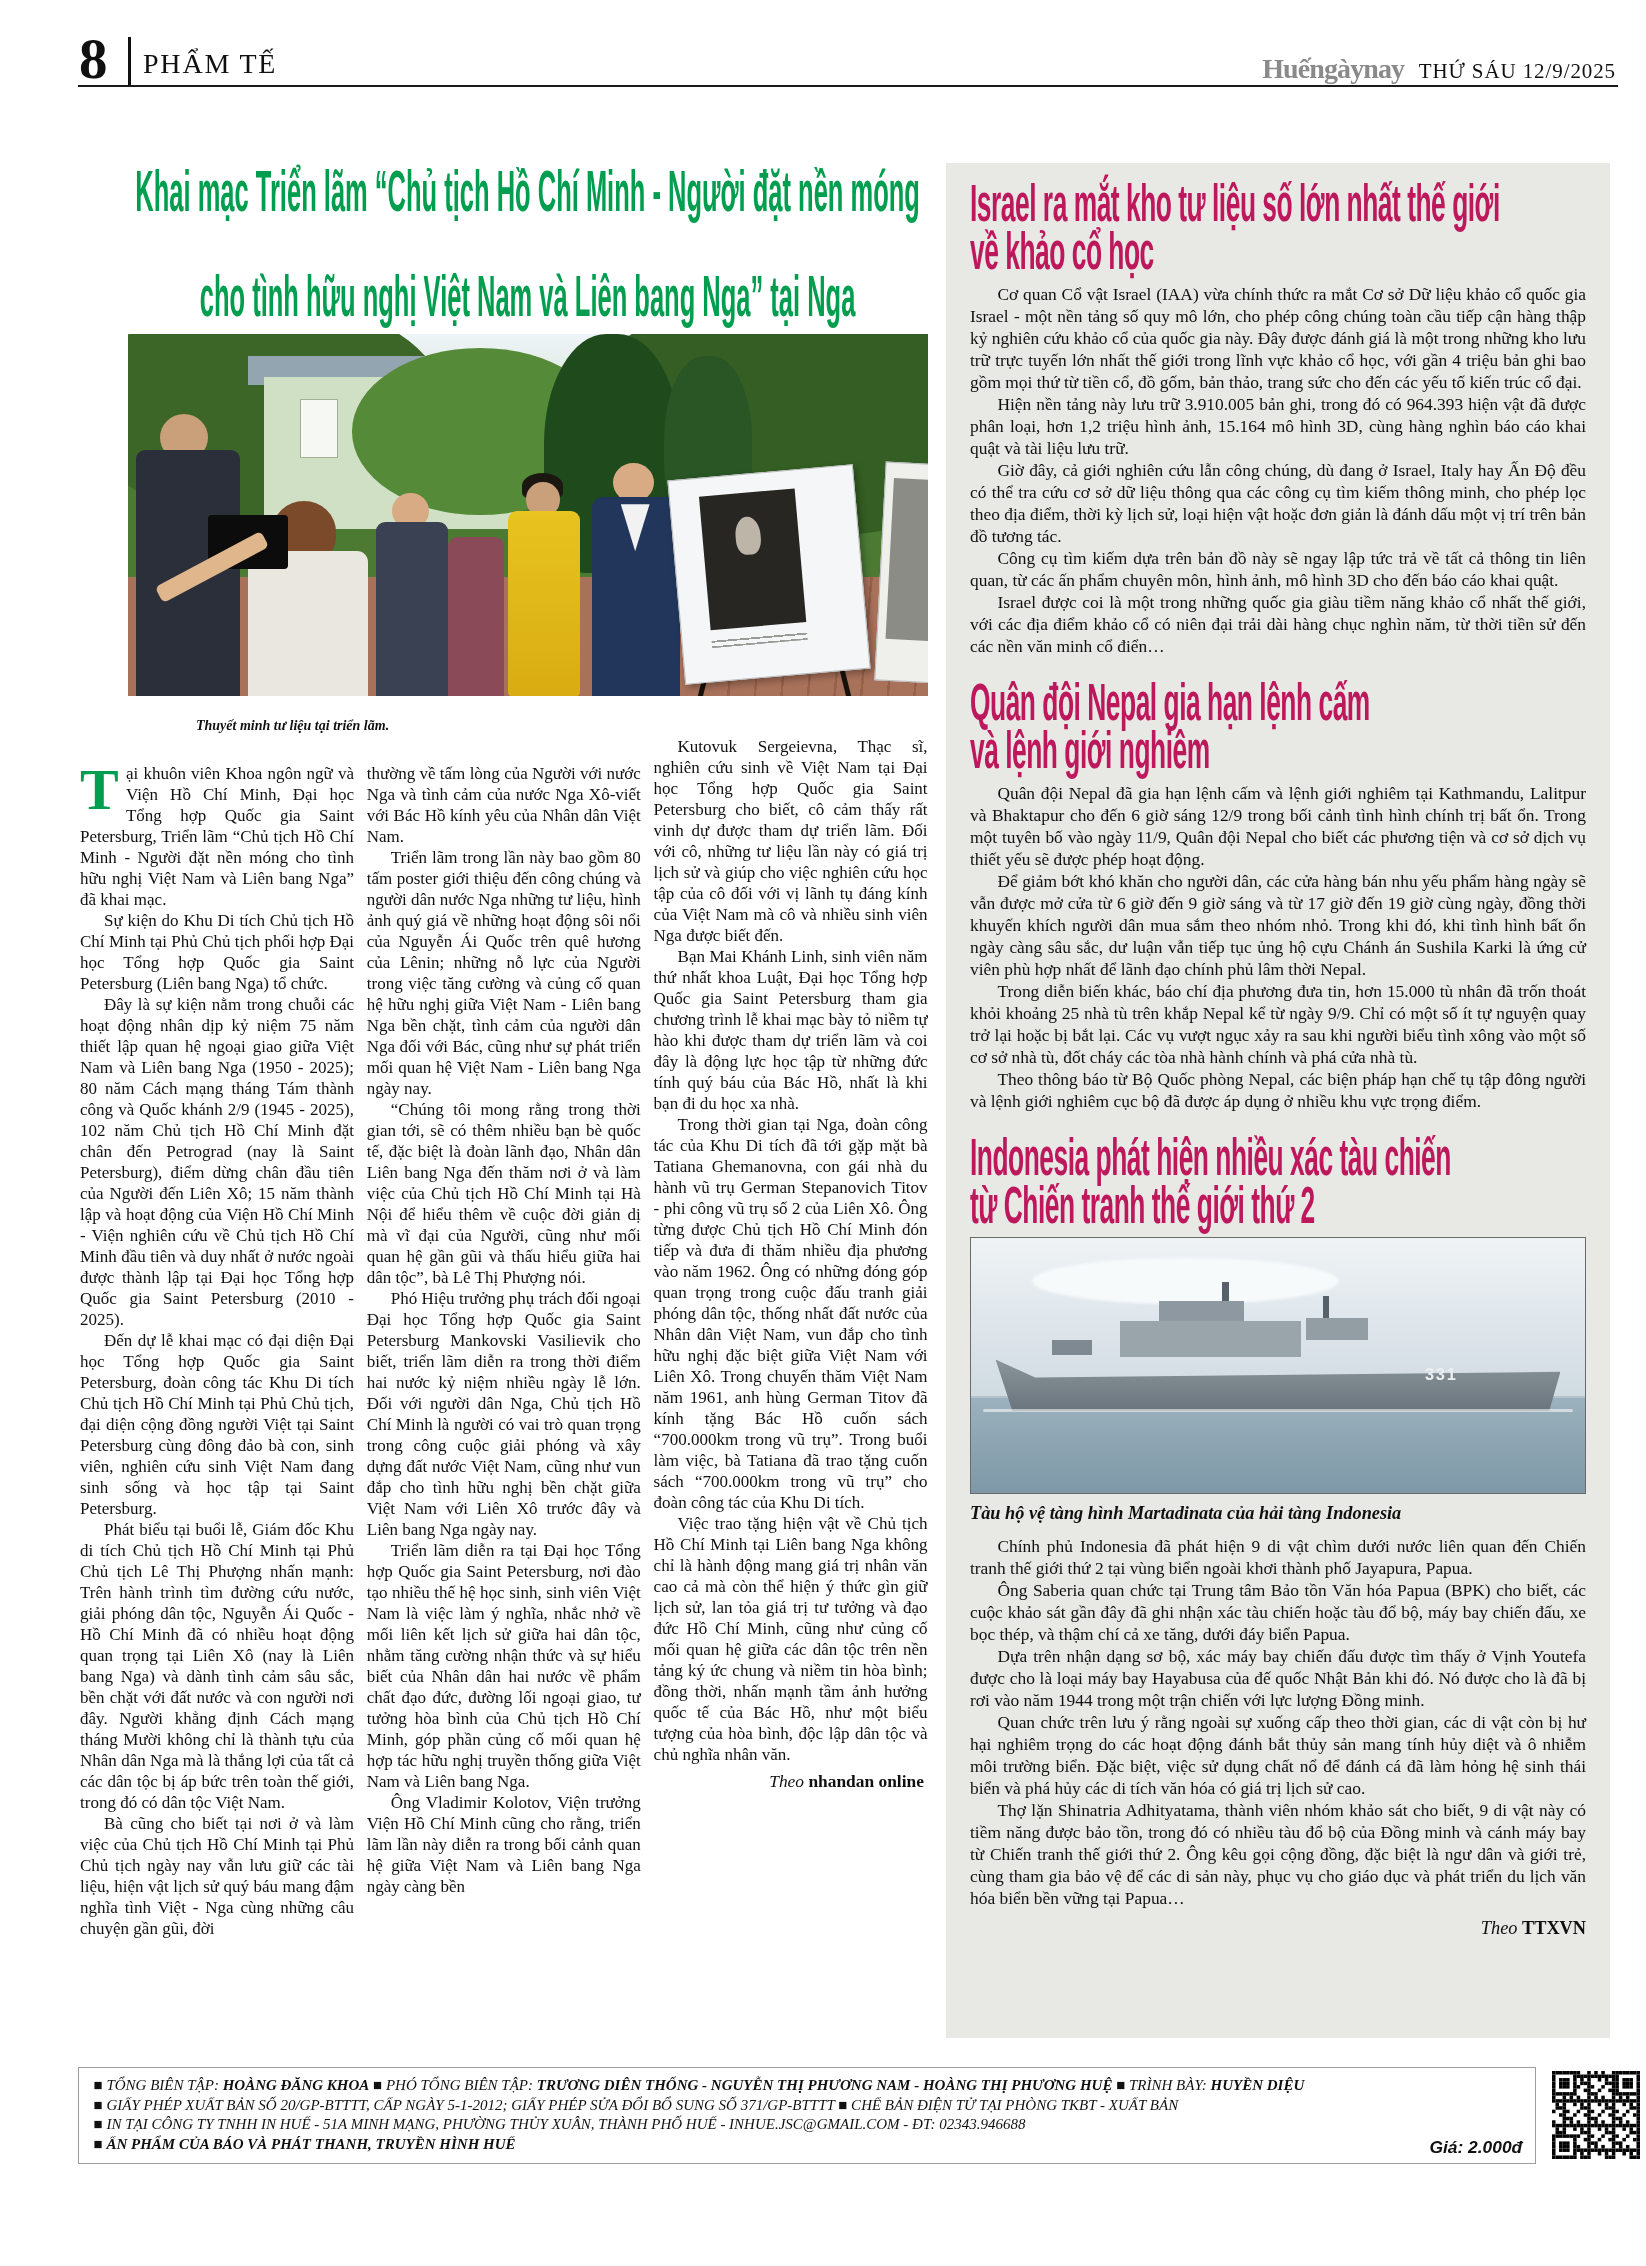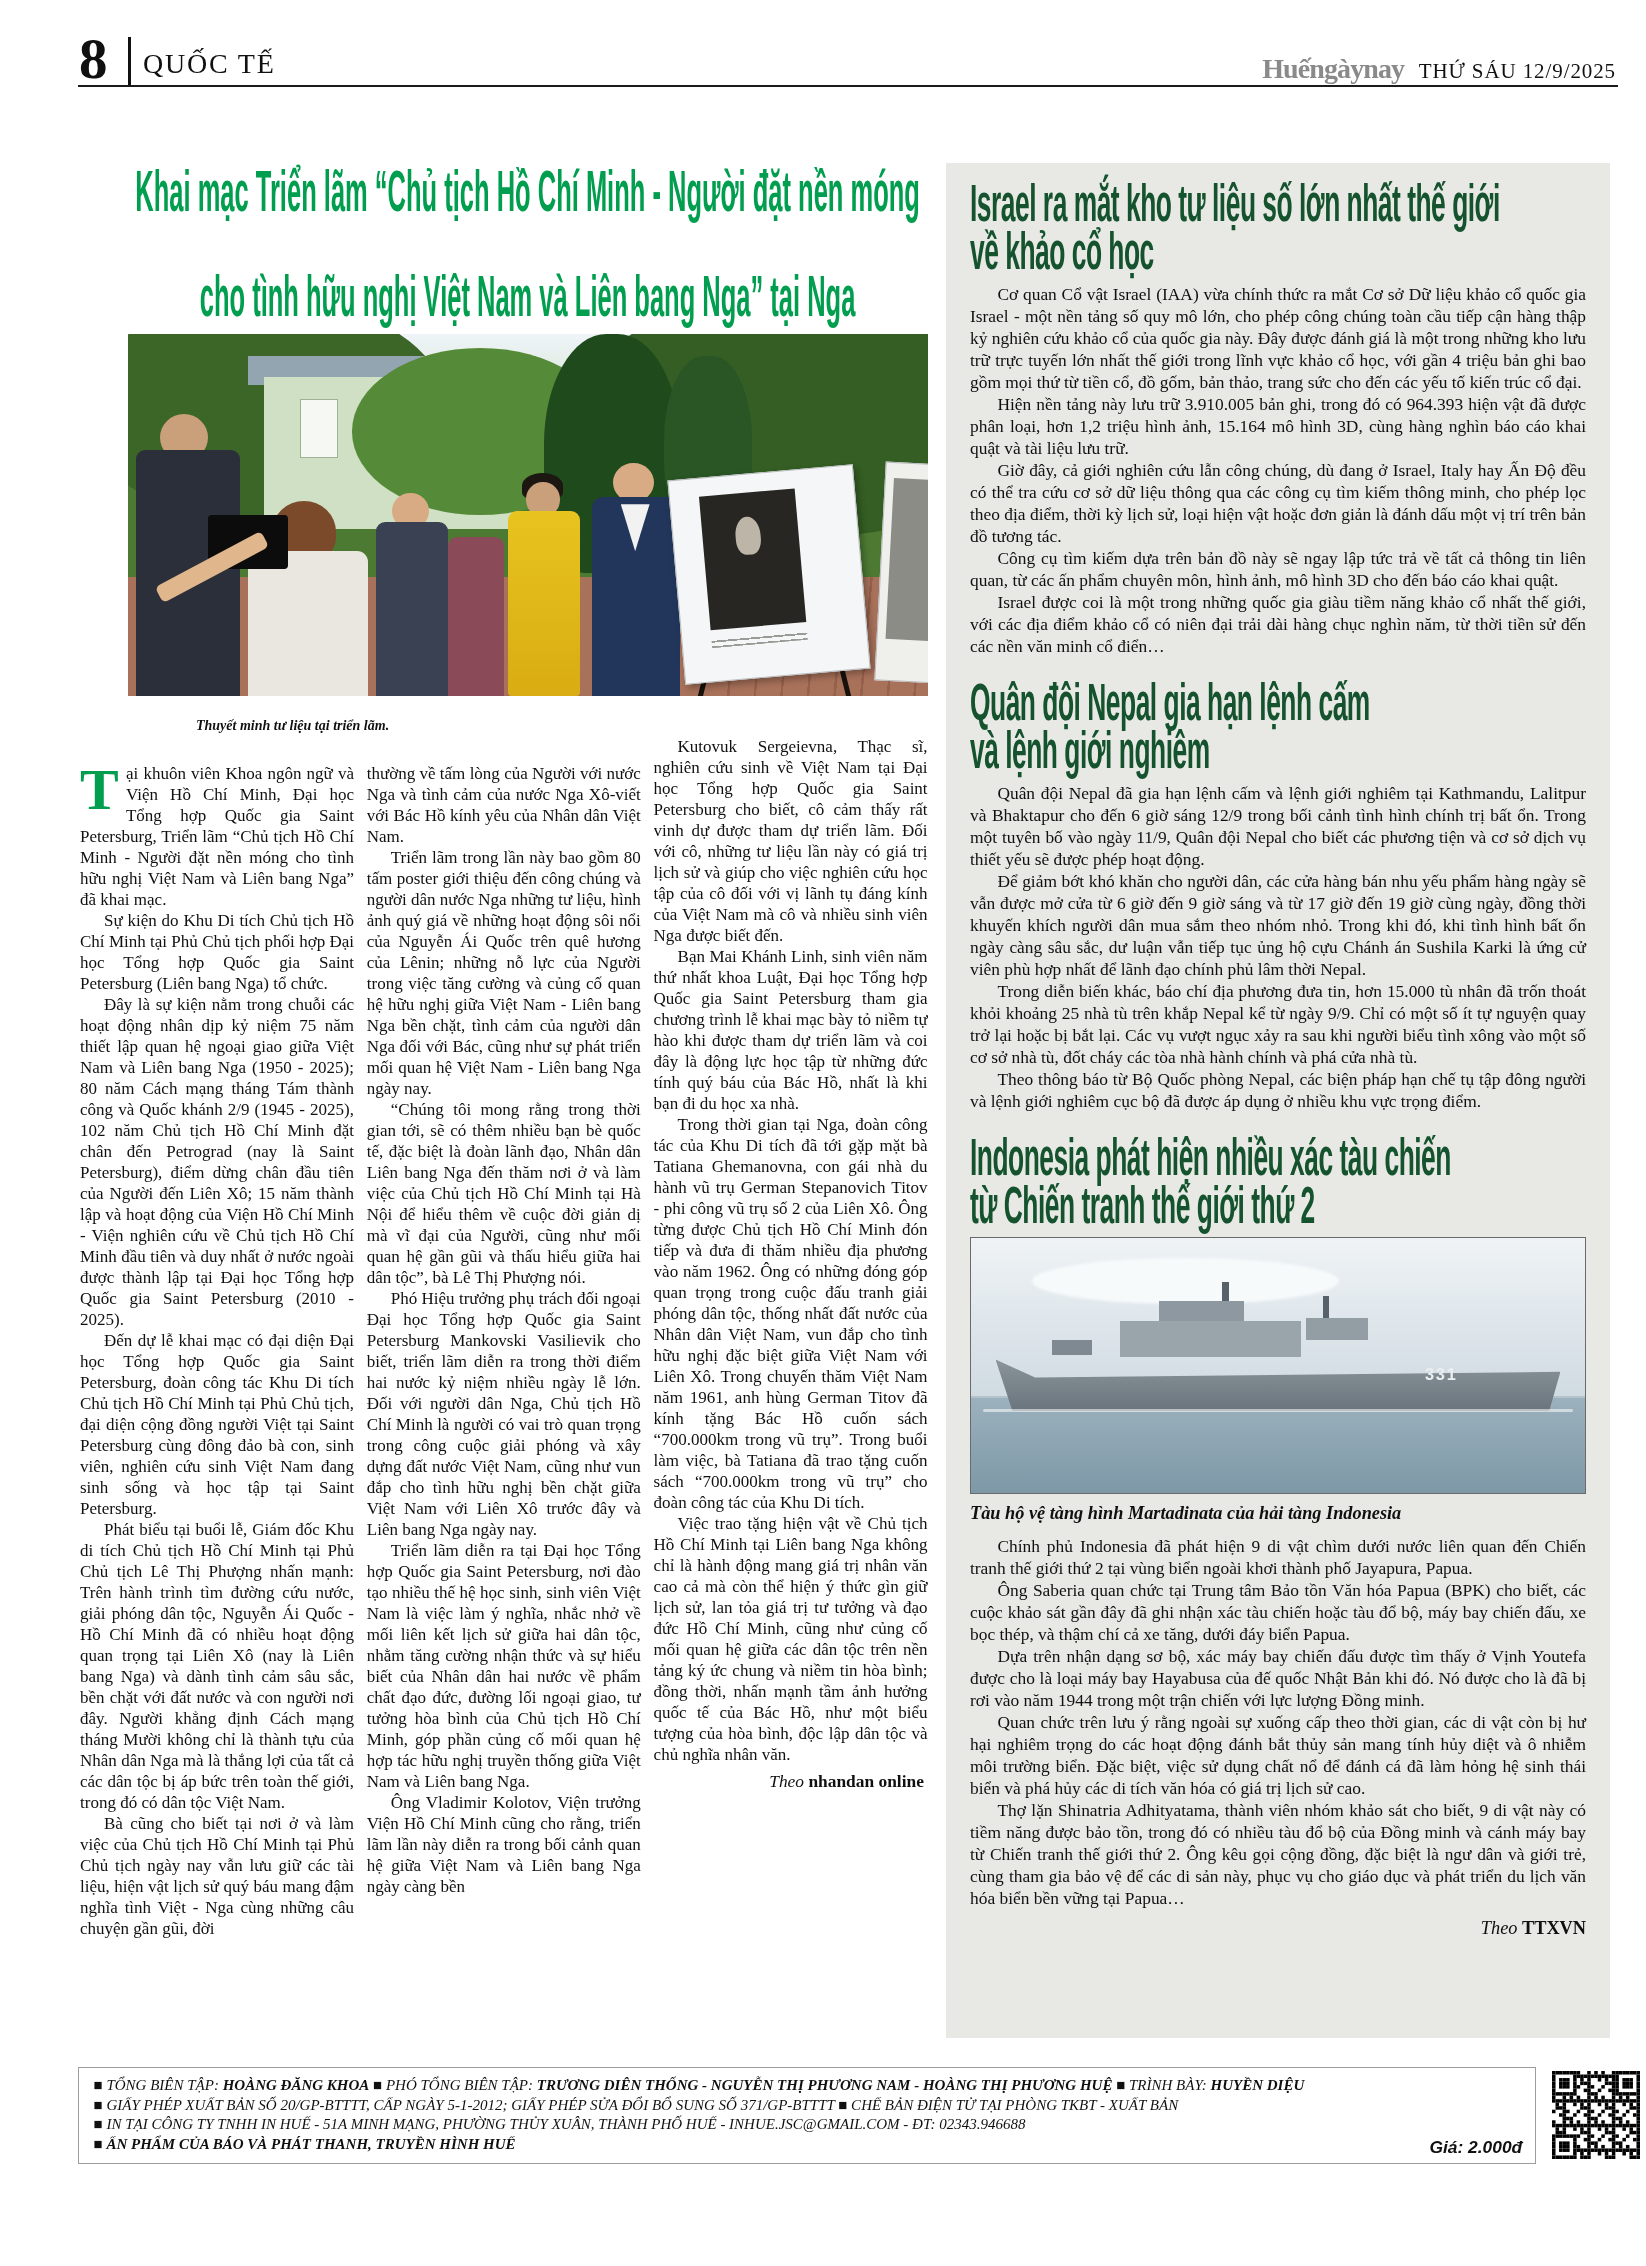--- a/index.html
+++ b/index.html
@@ -66,21 +66,21 @@
   .col.pad-top{padding-top:27.4px;box-sizing:border-box;}
   .col p{margin:0;text-indent:24px;}
   .col p.cont,.col p.first{text-indent:0;}
   .dropcap{float:left;font-size:58px;line-height:46px;padding:3.7px 7.3px 0 0;color:#009e4e;font-weight:700;}
   .byline-main{text-align:right;margin-top:5.5px;font-size:17.4px;padding-right:3.7px;}
   .byline-main .pre{font-style:italic;}
   .byline-main .src{font-weight:700;}
 
   
   .rail{left:946px;top:163px;width:664px;height:1875px;background:#e8e8e5;padding:14.6px 24px;box-sizing:border-box;overflow:hidden;}
-  .rail h2{margin:0 0 9.1px 0;color:#14532d;}
+  .rail h2{margin:0 0 9.1px 0;color:#be185d;}
   .rh-line{white-space:nowrap;font-family:"Liberation Sans",sans-serif;font-weight:700;font-size:48px;line-height:48px;transform:scale(0.55,1.08);transform-origin:left top;letter-spacing:-0.9px;}
   .rail article{margin-bottom:20px;}
   .rail-body p{margin:0;font-size:17.4px;line-height:22px;text-align:justify;text-indent:27.4px;}
   .photo-ship{position:relative;width:100%;height:257px;border:0.9px solid #6a6a6a;overflow:hidden;margin:7.3px 0 9.1px 0;box-sizing:border-box;background:#dde5ea;}
   .photo-ship div{position:absolute;}
   .sp-sky{top:0;left:0;right:0;height:64%;background:linear-gradient(#eff3f6,#cfdae1);}
   .sp-cloud{left:10%;top:8%;width:50%;height:18%;background:#f7fafb;border-radius:50%;filter:blur(1.8px);}
   .sp-sea{bottom:0;left:0;right:0;height:38%;background:linear-gradient(#9cb2be,#7d98a7);}
   .sp-horizon{left:0;right:0;top:62%;height:1.8px;background:#b3c2cb;}
   .sp-ship{left:4%;right:4%;top:20%;height:48%;}
@@ -106,21 +106,21 @@
   .qr{left:1552px;top:2071px;width:88px;height:88px;}
   .qr svg{width:100%;height:100%;display:block;}
 </style>
 </head>
 <body>
 
 <div>
 
   <div class="abs pagenum">8</div>
   <div class="abs vbar"></div>
-  <div class="abs section-title">QUỐC TẾ</div>
+  <div class="abs section-title">PHẨM TẾ</div>
   <div class="abs mast-right">
     <span class="masthead">Huếngàynay</span>
     <span class="edition-date">THỨ SÁU 12/9/2025</span>
   </div>
   <div class="abs header-rule"></div>
 
   <h1 class="abs headline">
     <span class="hl-line">Khai mạc Triển lãm “Chủ tịch Hồ Chí Minh - Người đặt nền móng</span>
     <span class="hl-line">cho tình hữu nghị Việt Nam và Liên bang Nga” tại Nga</span>
   </h1>

